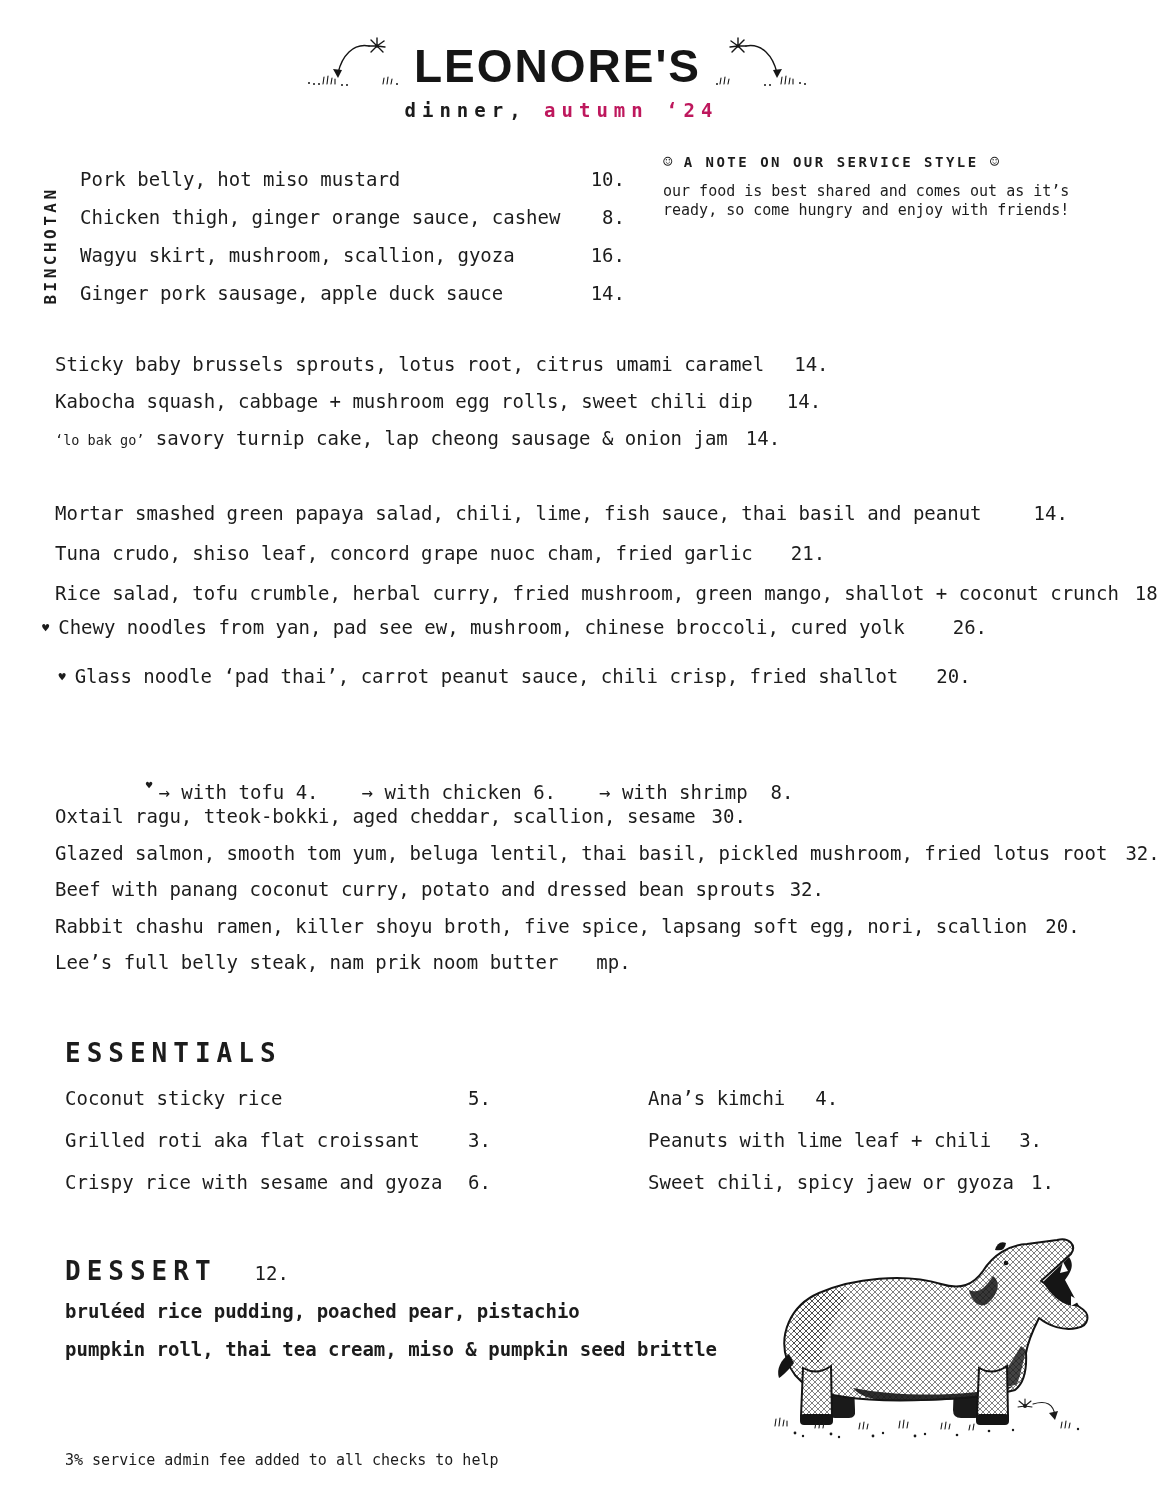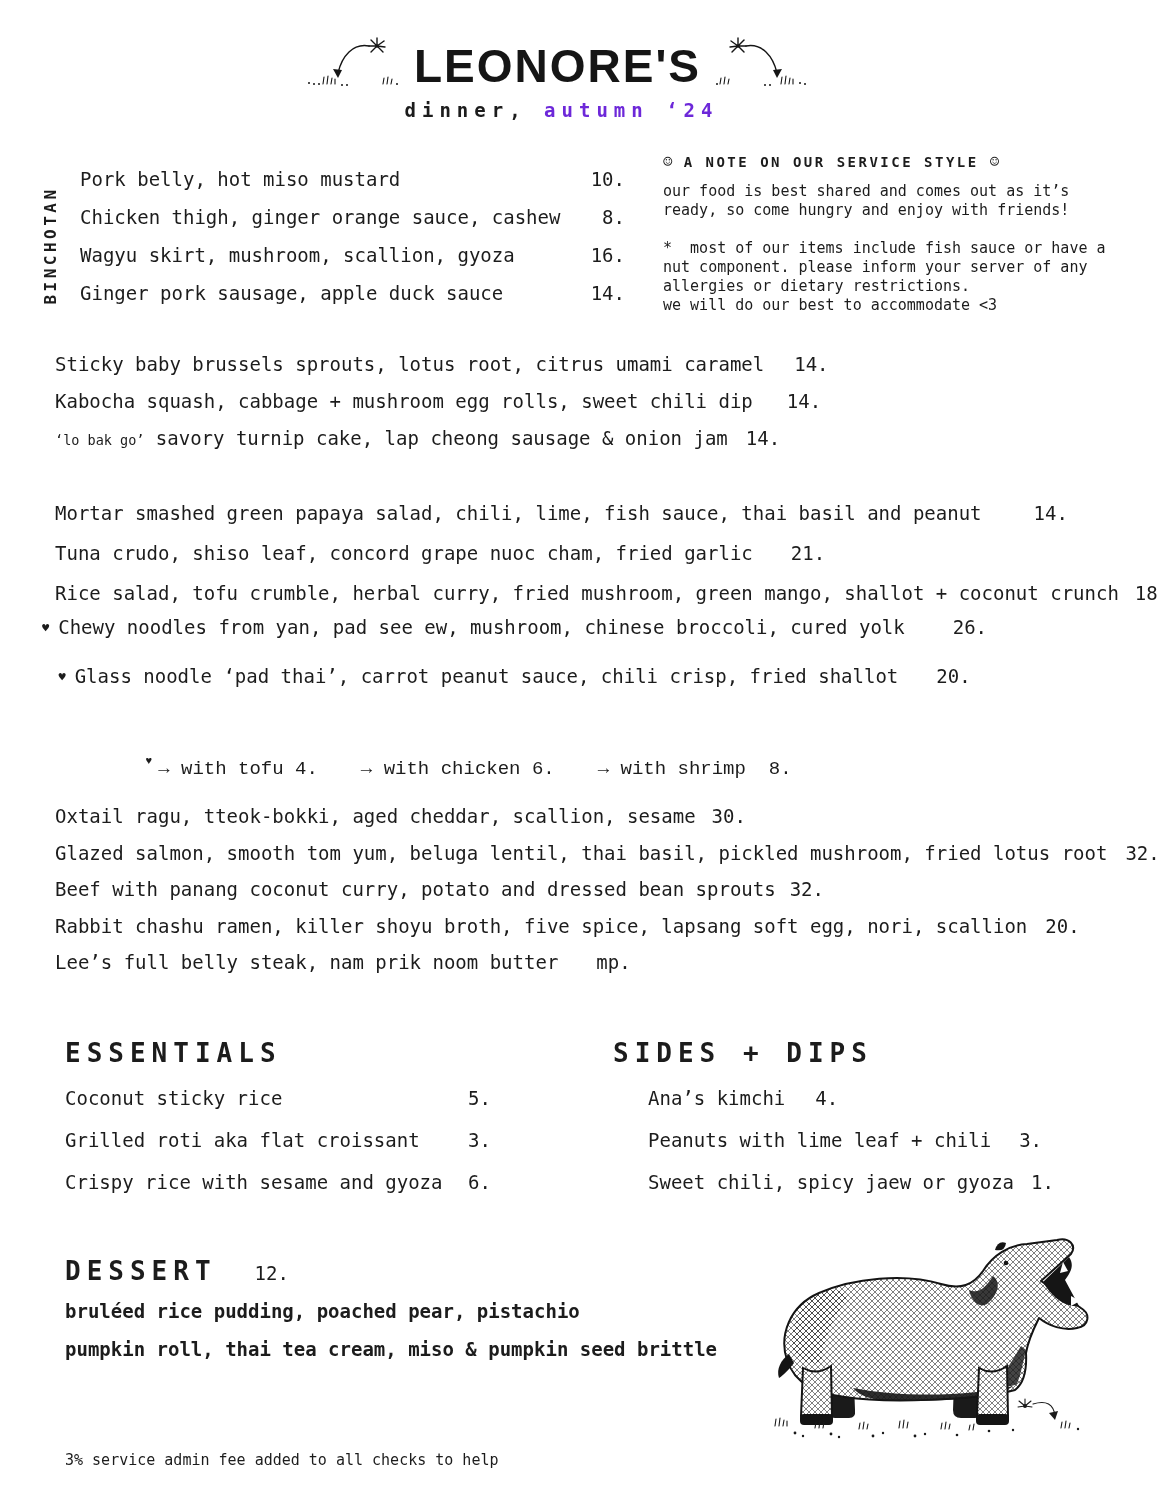--- a/index.html
+++ b/index.html
@@ -6,21 +6,21 @@
   .page{position:relative;width:1159px;height:1500px;background:#fff;color:#1c1c1c;
         font-family:"DejaVu Sans Mono","Liberation Mono",monospace;overflow:hidden;}
   .abs{position:absolute;}
   
   .logo-row{top:34px;left:0;right:0;display:flex;justify-content:center;align-items:flex-end;
             gap:14px;transform:translateX(-22px);}
   .logo-text{font-family:"Liberation Sans","DejaVu Sans",sans-serif;font-weight:bold;
              font-size:46px;letter-spacing:2px;line-height:1;color:#151515;}
   .subtitle{top:99px;left:0;right:0;text-align:center;font-size:19px;font-weight:bold;
             letter-spacing:6px;transform:translateX(-18px);white-space:pre;}
-  .season{color:#6d28d9;}
+  .season{color:#be185d;}
   
   .v-label{left:-25px;top:236px;width:150px;text-align:center;font-weight:bold;font-size:16px;
            letter-spacing:3.5px;transform:rotate(-90deg);}
   .b-items{left:80px;top:160px;width:545px;}
   .b-row{display:flex;line-height:38px;font-size:19px;white-space:pre;}
   .b-row .nm{flex:1;}
   
   .note{left:663px;top:152px;width:480px;font-size:15px;}
   .note-title{font-size:14px;font-weight:bold;letter-spacing:2.5px;display:flex;
               align-items:center;gap:11px;}
@@ -32,21 +32,21 @@
   .mline{font-size:19px;white-space:pre;}
   .plates{left:55px;top:346px;}
   .lh37 .mline{line-height:37px;}
   .lh40 .mline{line-height:40px;}
   .lh46 .mline{line-height:46px;}
   .lh36 .mline{line-height:36.5px;}
   .small-prefix{font-size:13.5px;}
   .salads{left:55px;top:493px;}
   .noodles{left:42px;top:604px;text-align:center;}
   .heart{font-size:12px;margin-right:9px;position:relative;top:-2px;}
-  .addons{left:100px;top:733px;font-size:19px;white-space:pre;line-height:24px;font-family:Liberation Mono, monospace;}
+  .addons{left:100px;top:756px;font-size:19px;white-space:pre;line-height:24px;}
   .sup-heart{font-size:11px;position:relative;top:-10px;margin-right:6px;}
   .addon-opt{margin-right:43px;}
   .mains{left:55px;top:798px;}
   
   .sec-title{font-weight:bold;font-size:26px;letter-spacing:6px;white-space:pre;}
   .ess-title{left:65px;top:1038px;}
   .sides-title{left:613px;top:1038px;}
   .ess-items{left:65px;top:1077px;width:470px;}
   .col-row{display:flex;line-height:42px;font-size:19px;white-space:pre;}
   .ess-items .nm{width:403px;}
@@ -139,26 +139,20 @@
   <div class="abs note">
     <div class="note-title">
       <span class="smiley">☺</span>
       <span>A NOTE ON OUR SERVICE STYLE</span>
       <span class="smiley">☺</span>
     </div>
     <div class="intro">
       <div class="nline">our food is best shared and comes out as it’s</div>
       <div class="nline">ready, so come hungry and enjoy with friends!</div>
     </div>
-    <div class="allergy">
-      <div class="nline">*  most of our items include fish sauce or have a</div>
-      <div class="nline">nut component. please inform your server of any</div>
-      <div class="nline">allergies or dietary restrictions.</div>
-      <div class="nline">we will do our best to accommodate &lt;3</div>
-    </div>
   </div>
 
   <div class="abs plates lh37">
     <div class="mline"><span>Sticky baby brussels sprouts, lotus root, citrus umami caramel</span><span style="margin-left:30px">14.</span></div>
     <div class="mline"><span>Kabocha squash, cabbage + mushroom egg rolls, sweet chili dip</span><span style="margin-left:34px">14.</span></div>
     <div class="mline"><span class="small-prefix">‘lo bak go’</span><span> savory turnip cake, lap cheong sausage &amp; onion jam</span><span style="margin-left:18px">14.</span></div>
   </div>
 
   <div class="abs salads lh40">
     <div class="mline"><span>Mortar smashed green papaya salad, chili, lime, fish sauce, thai basil and peanut</span><span style="margin-left:52px">14.</span></div>
@@ -182,21 +176,20 @@
     <div class="mline"><span>Lee’s full belly steak, nam prik noom butter</span><span style="margin-left:38px">mp.</span></div>
   </div>
 
   <div class="abs sec-title ess-title">ESSENTIALS</div>
   <div class="abs ess-items">
     <div class="col-row"><span class="nm">Coconut sticky rice</span><span>5.</span></div>
     <div class="col-row"><span class="nm">Grilled roti aka flat croissant</span><span>3.</span></div>
     <div class="col-row"><span class="nm">Crispy rice with sesame and gyoza</span><span>6.</span></div>
   </div>
 
-  <div class="abs sec-title sides-title">SIDES + DIPS</div>
   <div class="abs sides-items">
     <div class="col-row"><span>Ana’s kimchi</span><span style="margin-left:30px">4.</span></div>
     <div class="col-row"><span>Peanuts with lime leaf + chili</span><span style="margin-left:28px">3.</span></div>
     <div class="col-row"><span>Sweet chili, spicy jaew or gyoza</span><span style="margin-left:17px">1.</span></div>
   </div>
 
   <div class="abs dessert-row">
     <span class="sec-title">DESSERT</span>
     <span class="dessert-price">12.</span>
   </div>

